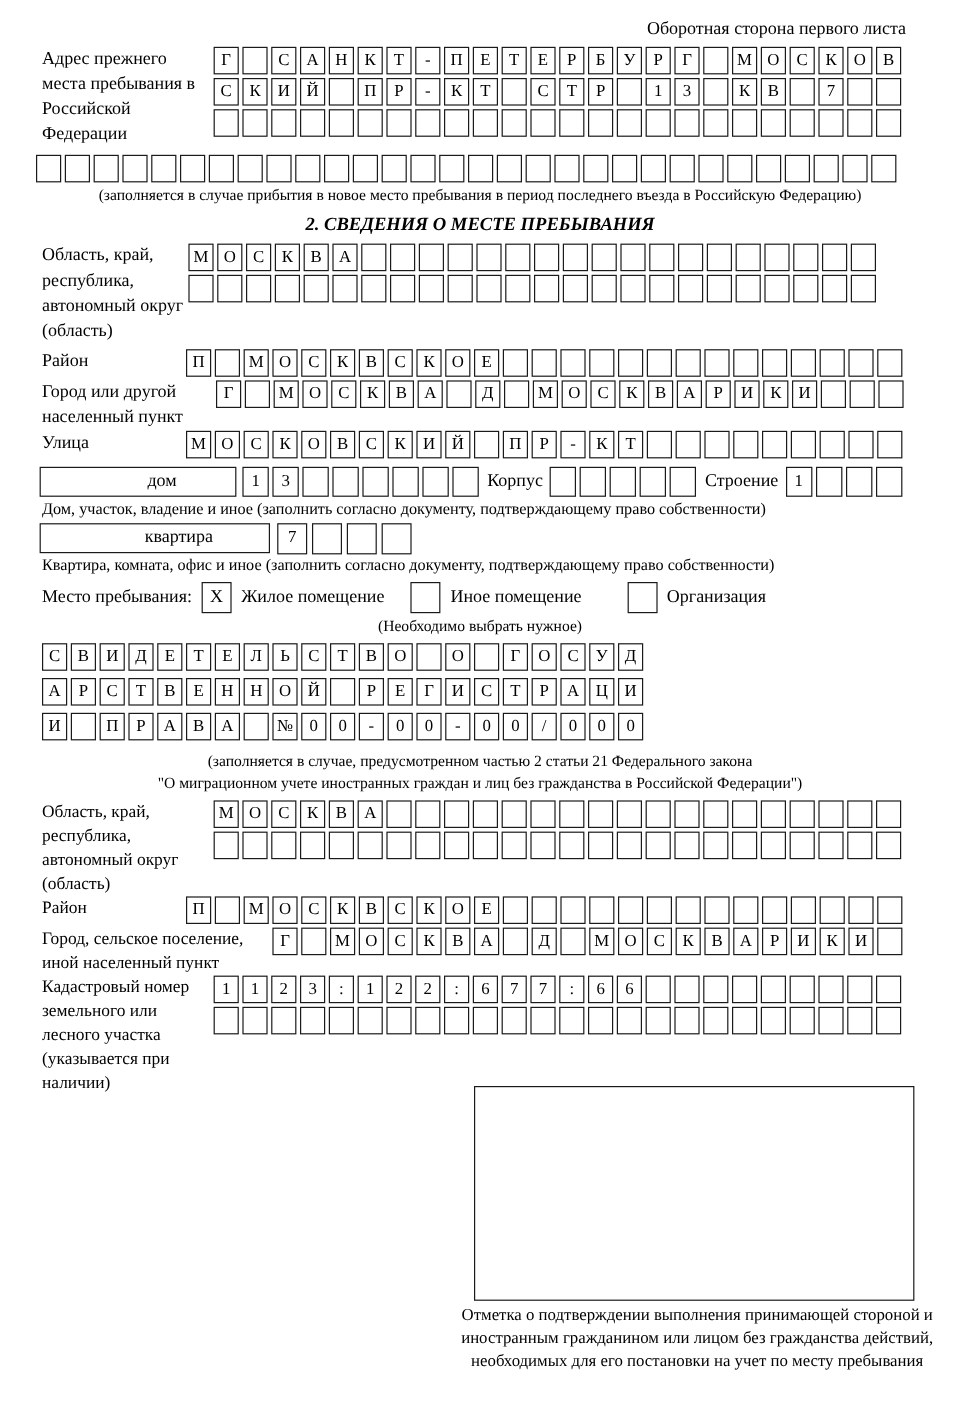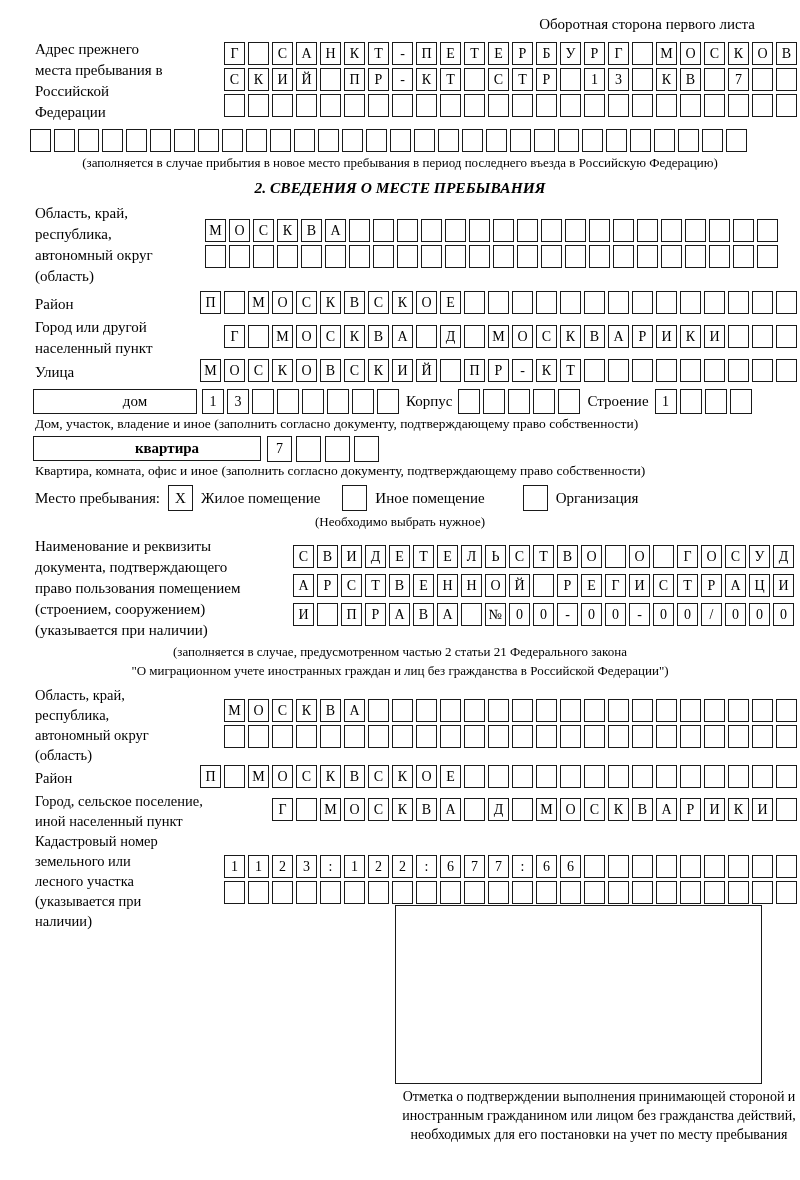--- a/index.html
+++ b/index.html
@@ -9,21 +9,21 @@
     background:#fff;color:#000;
     font-family:"Liberation Serif", serif;
     font-size:15px;
     overflow:hidden;
   }
   .hdr-note{
     padding:16px 45px 0 16px;
     text-align:right;
     font-size:15px;
   }
-  .crow{display:flex;align-items:center;margin-left:35px;gap:48px;}
+  .crow{display:flex;align-items:flex-start;margin-left:35px;}
   .flabel{font-size:15px;line-height:21px;}
   .flabel.tight{font-size:14.5px;line-height:20px;}
   .w120{width:120px;}
   .w122{width:122px;}
   .w143{width:143px;}
   .w145{width:145px;}
   .w192{width:192px;}
   .w210{width:210px;}
   .cellcol{display:flex;flex-direction:column;}
   .cellrow{display:flex;height:23px;margin-bottom:3px;}
@@ -49,21 +49,21 @@
     margin:8px 0 6px 0;
     font-style:italic;
   }
   .boxedrow{display:flex;align-items:center;margin-left:33px;margin-top:4px;margin-bottom:2px;}
   .labelbox{
     box-sizing:border-box;border:1.5px solid #1a1a1a;
     height:25px;display:flex;align-items:center;justify-content:center;
     font-size:15px;background:#fff;padding-left:40px;
   }
   .dombox{width:164px;margin-right:5px;}
-  .kvbox{width:228px;margin-right:6px;font-weight:bold;}
+  .kvbox{width:192px;margin-right:6px;}
   .bigcells{display:flex;height:25px;}
   .bigcells .cell{
     box-sizing:border-box;width:22px;height:25px;
     border:1.5px solid #1a1a1a;margin-right:3px;
     display:flex;align-items:center;justify-content:center;
     font-size:14px;background:#fff;
   }
   .kvcells .cell{width:25px;height:26px;margin-right:4px;}
   .inlinelbl{margin:0 6px 0 4px;white-space:nowrap;}
   .stayrow{display:flex;align-items:center;margin-left:35px;margin-top:6px;}
@@ -75,21 +75,21 @@
   }
   .staylbl{white-space:nowrap;}
   .gap14{width:14px;}
   .gap30{width:30px;}
   .stamp-box{
     position:absolute;left:395px;top:905px;
     width:365px;height:177px;
     border:1.5px solid #1a1a1a;background:#fff;
   }
   .stamp-caption{
-    position:absolute;left:398px;top:1087px;width:402px;
+    position:absolute;left:380px;top:1087px;width:402px;
     text-align:center;font-size:14px;line-height:19px;
   }
   .mt6{margin-top:6px;}
   .mt4{margin-top:4px;}
   .mt10{margin-top:10px;}
 </style>
 </head>
 <body>
 
 <div class="page">
@@ -413,21 +413,20 @@
     <span class="gap14"></span>
     <span class="checkbox"></span>
     <span class="staylbl">Иное помещение</span>
     <span class="gap30"></span>
     <span class="checkbox"></span>
     <span class="staylbl">Организация</span>
   </div>
   <div class="caption">(Необходимо выбрать нужное)</div>
 
   <div class="crow mt6">
-    <div class="flabel w210">Наименование и реквизиты документа, подтверждающего право пользования помещением (строением, сооружением) (указывается при наличии)</div>
     <div class="cellcol docrows">
       <div class="cellrow">
           <span class="cell">С</span>
           <span class="cell">В</span>
           <span class="cell">И</span>
           <span class="cell">Д</span>
           <span class="cell">Е</span>
           <span class="cell">Т</span>
           <span class="cell">Е</span>
           <span class="cell">Л</span>

